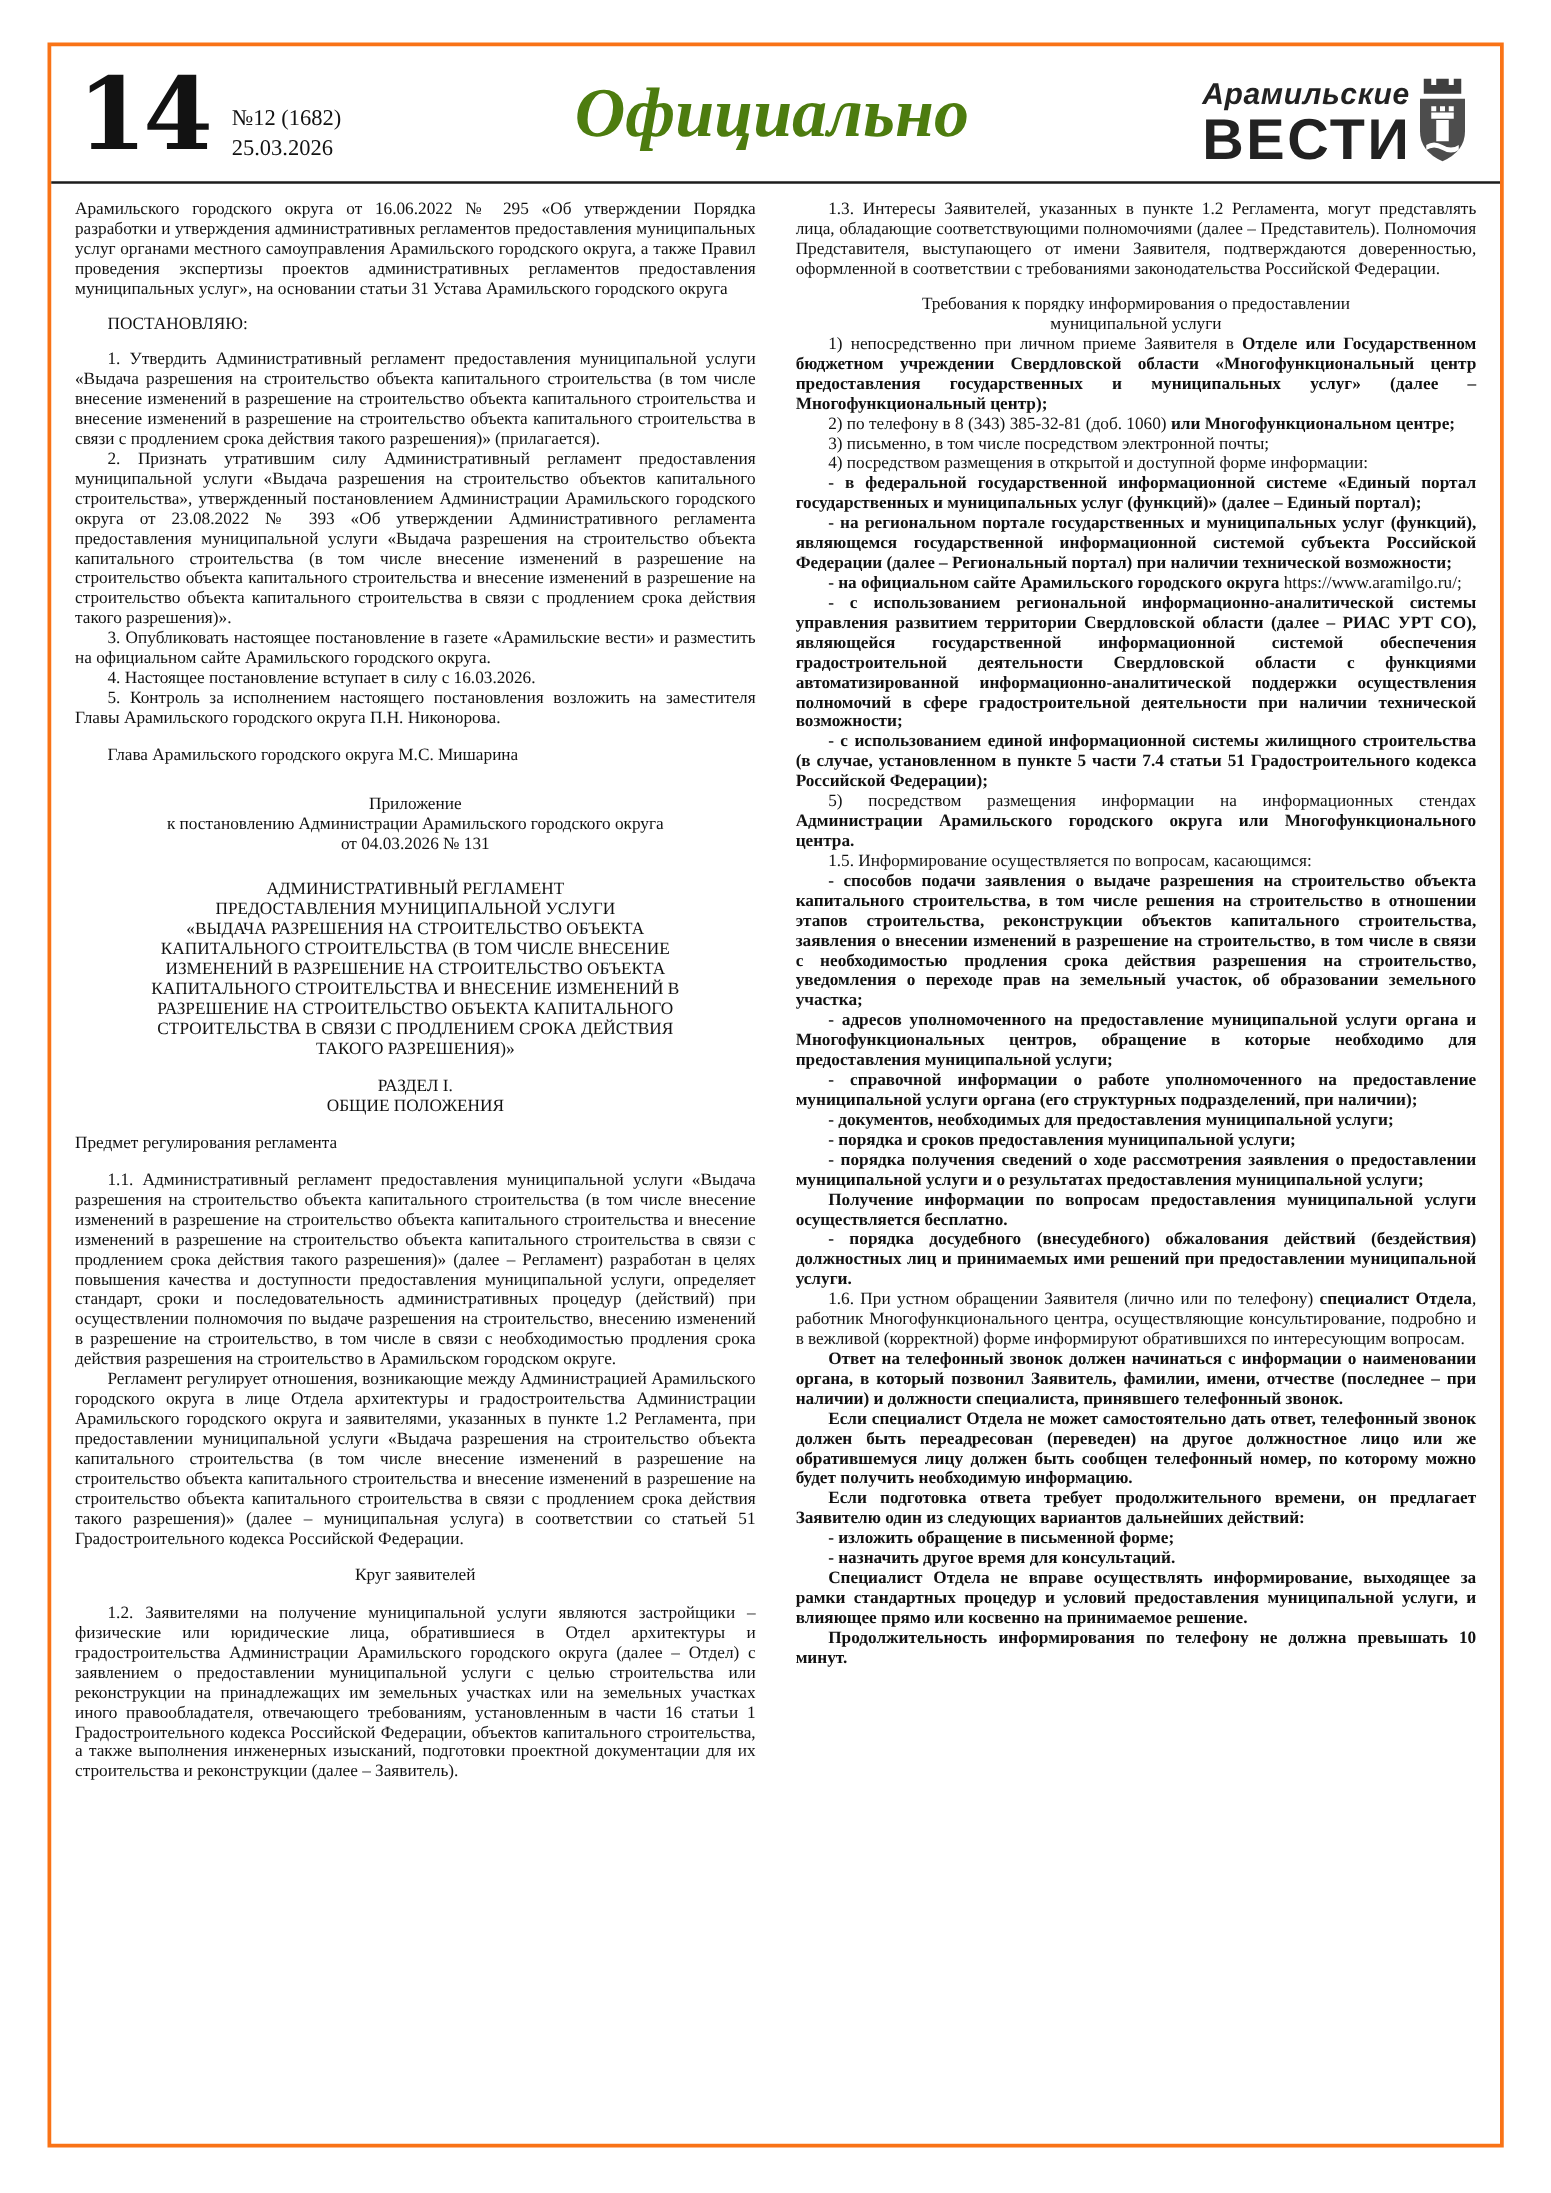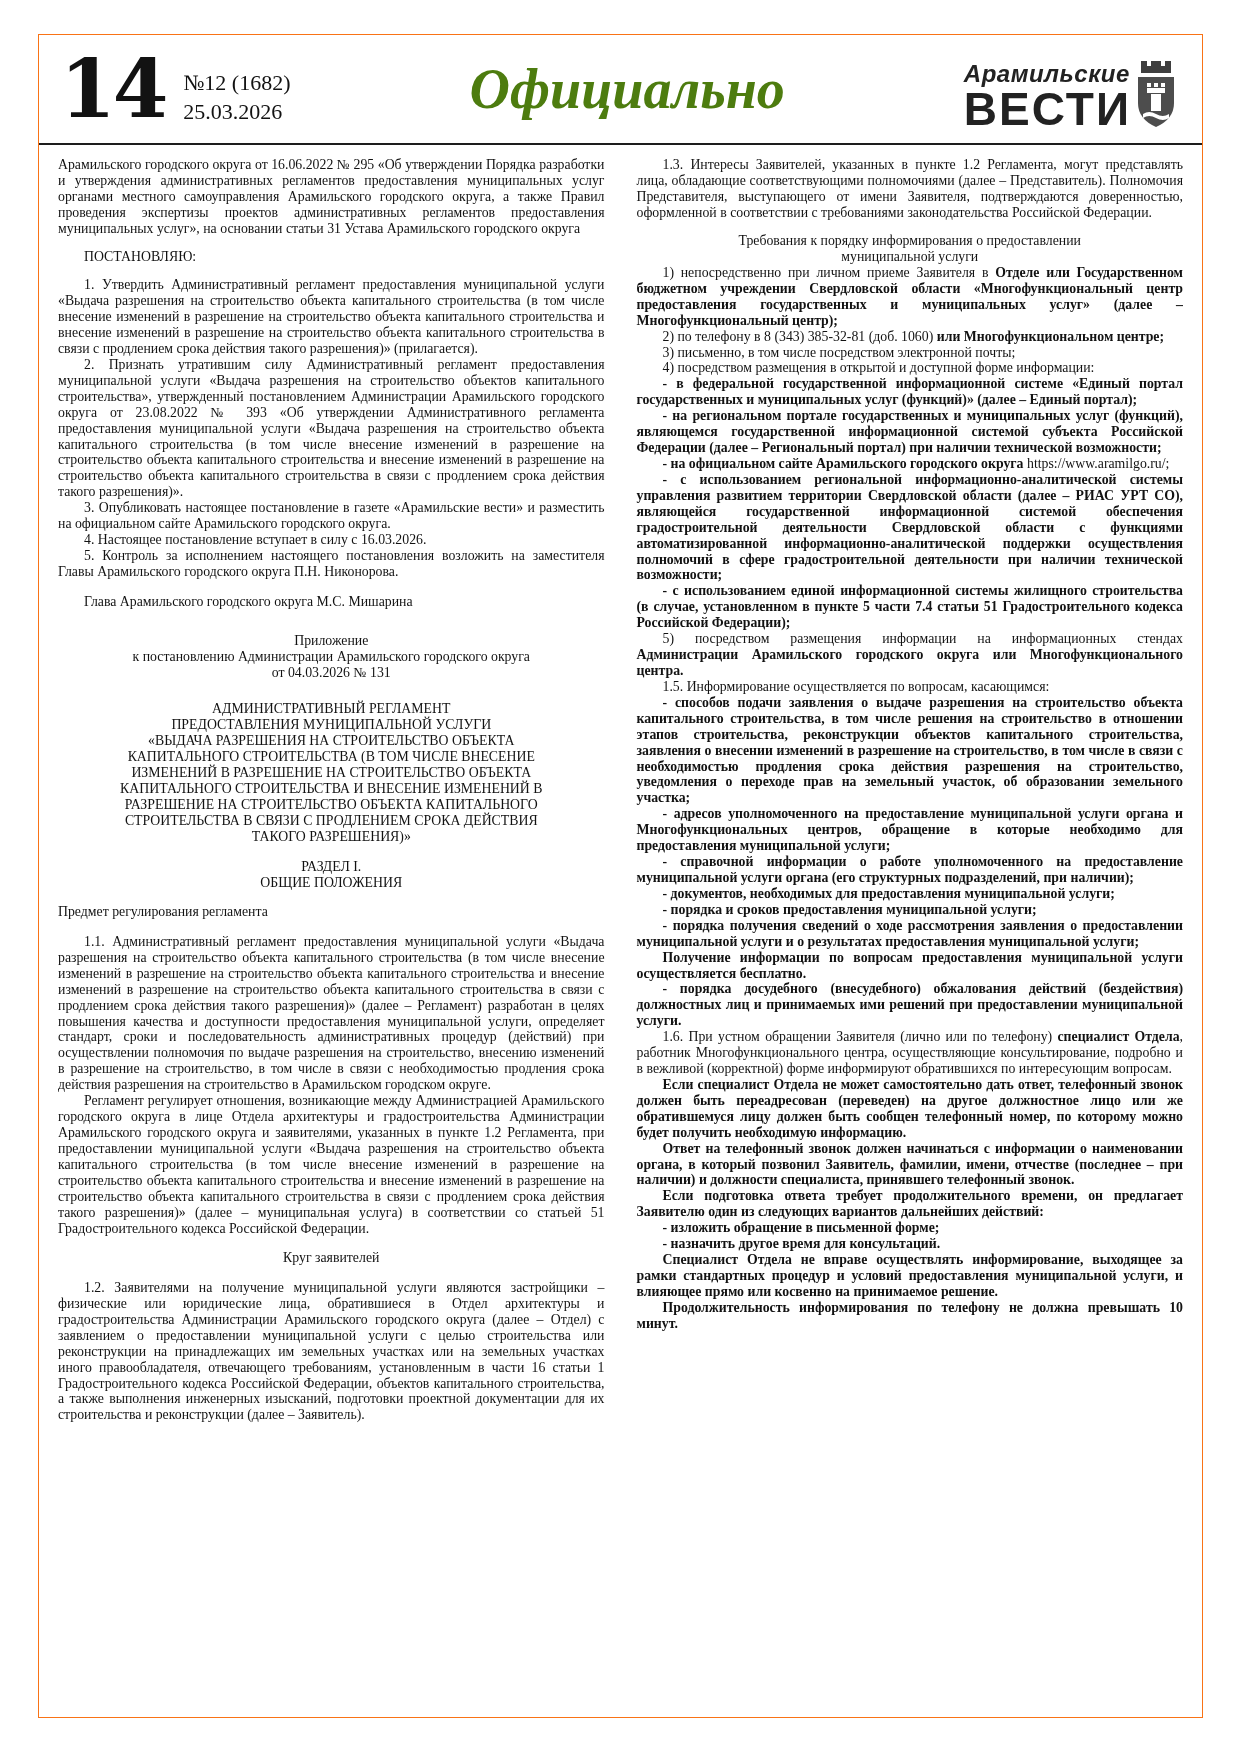--- a/index.html
+++ b/index.html
@@ -5,32 +5,32 @@
   * { margin:0; padding:0; box-sizing:border-box; }
   html, body { background:#ffffff; }
   body {
     width:1241px; min-height:1754px;
     font-family:"Liberation Serif", serif;
     color:#121212;
     -webkit-font-smoothing:antialiased;
   }
   .page {
     margin:34px 38px 36px;
-    border:1px solid #f97316;
+    border:3px solid #f97316;
     padding:10px 17px 28px;
     min-height:1684px;
     background:#fff;
   }
   
   .masthead { display:flex; align-items:flex-start; padding:6px 4px 4px; height:96px; }
   .pagenum {
     font-family:"DejaVu Serif", serif;
     font-weight:700; font-size:80px; line-height:0.95; letter-spacing:-3px;
   }
-  .issue { margin-left:18px; margin-top:17px; font-size:22px; line-height:1.32; }
+  .issue { margin-left:18px; margin-top:30px; font-size:18px; line-height:1.32; }
   .section-title {
     flex:1; text-align:center; margin-top:10px;
     font-family:"Liberation Serif", serif;
     font-style:italic; font-weight:600; font-size:56px; line-height:1;
     color:#4d7c0f;
   }
   .brand { display:flex; align-items:center; margin-top:8px; }
   .brand-text { text-align:left; color:#222; }
   .brand-top { font:italic 700 24px "Liberation Sans", sans-serif; letter-spacing:.5px; }
   .brand-bottom { font:700 46px/0.95 "Liberation Sans", sans-serif; letter-spacing:2px; }
@@ -128,22 +128,22 @@
         <p class="blk">1.5. Информирование осуществляется по вопросам, касающимся:</p>
         <p class="blk bold">- способов подачи заявления о выдаче разрешения на строительство объекта капитального строительства, в том числе решения на строительство в отношении этапов строительства, реконструкции объектов капитального строительства, заявления о внесении изменений в разрешение на строительство, в том числе в связи с необходимостью продления срока действия разрешения на строительство, уведомления о переходе прав на земельный участок, об образовании земельного участка;</p>
         <p class="blk bold">- адресов уполномоченного на предоставление муниципальной услуги органа и Многофункциональных центров, обращение в которые необходимо для предоставления муниципальной услуги;</p>
         <p class="blk bold">- справочной информации о работе уполномоченного на предоставление муниципальной услуги органа (его структурных подразделений, при наличии);</p>
         <p class="blk bold">- документов, необходимых для предоставления муниципальной услуги;</p>
         <p class="blk bold">- порядка и сроков предоставления муниципальной услуги;</p>
         <p class="blk bold">- порядка получения сведений о ходе рассмотрения заявления о предоставлении муниципальной услуги и о результатах предоставления муниципальной услуги;</p>
         <p class="blk bold">Получение информации по вопросам предоставления муниципальной услуги осуществляется бесплатно.</p>
         <p class="blk bold">- порядка досудебного (внесудебного) обжалования действий (бездействия) должностных лиц и принимаемых ими решений при предоставлении муниципальной услуги.</p>
         <p class="blk"><span>1.6. При устном обращении Заявителя (лично или по телефону) </span><span class="b">специалист Отдела</span><span>, работник Многофункционального центра, осуществляющие консультирование, подробно и в вежливой (корректной) форме информируют обратившихся по интересующим вопросам.</span></p>
+        <p class="blk bold">Ответ на телефонный звонок должен начинаться с информации о наименовании органа, в который позвонил Заявитель, фамилии, имени, отчестве (последнее – при наличии) и должности специалиста, принявшего телефонный звонок.</p>
         <p class="blk bold">Если специалист Отдела не может самостоятельно дать ответ, телефонный звонок должен быть переадресован (переведен) на другое должностное лицо или же обратившемуся лицу должен быть сообщен телефонный номер, по которому можно будет получить необходимую информацию.</p>
-        <p class="blk bold">Ответ на телефонный звонок должен начинаться с информации о наименовании органа, в который позвонил Заявитель, фамилии, имени, отчестве (последнее – при наличии) и должности специалиста, принявшего телефонный звонок.</p>
         <p class="blk bold">Если подготовка ответа требует продолжительного времени, он предлагает Заявителю один из следующих вариантов дальнейших действий:</p>
         <p class="blk bold">- изложить обращение в письменной форме;</p>
         <p class="blk bold">- назначить другое время для консультаций.</p>
         <p class="blk bold">Специалист Отдела не вправе осуществлять информирование, выходящее за рамки стандартных процедур и условий предоставления муниципальной услуги, и влияющее прямо или косвенно на принимаемое решение.</p>
         <p class="blk bold">Продолжительность информирования по телефону не должна превышать 10 минут.</p>
       </div>
   </main>
 
 </div>
 

